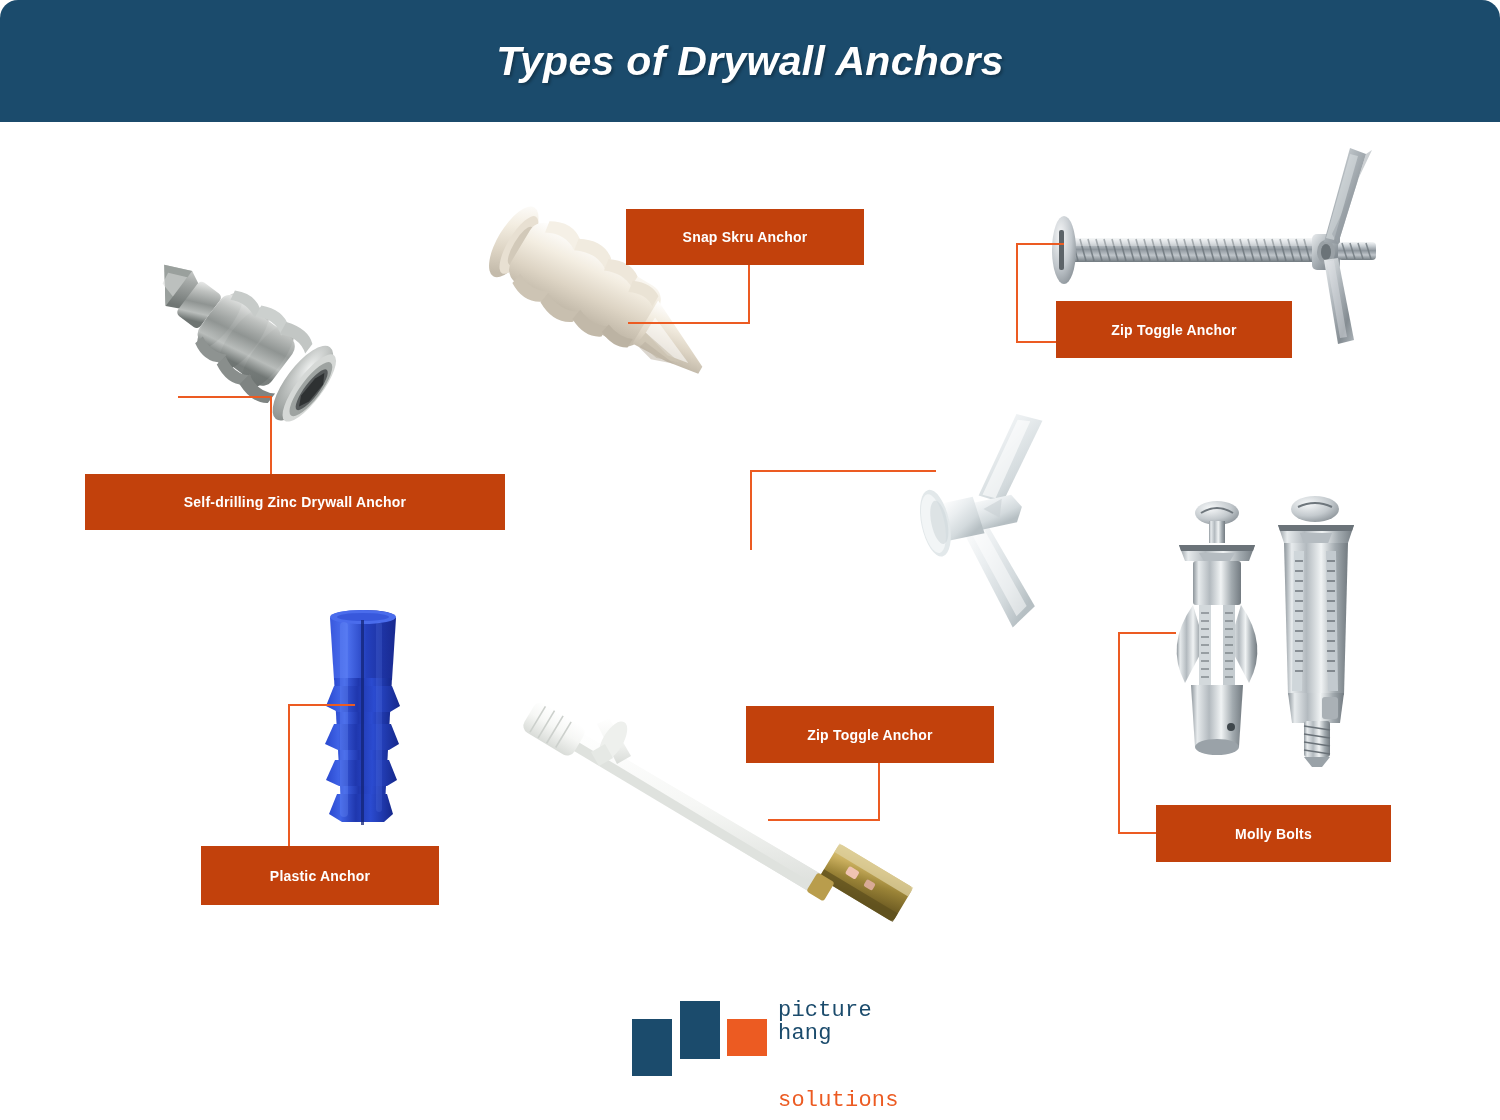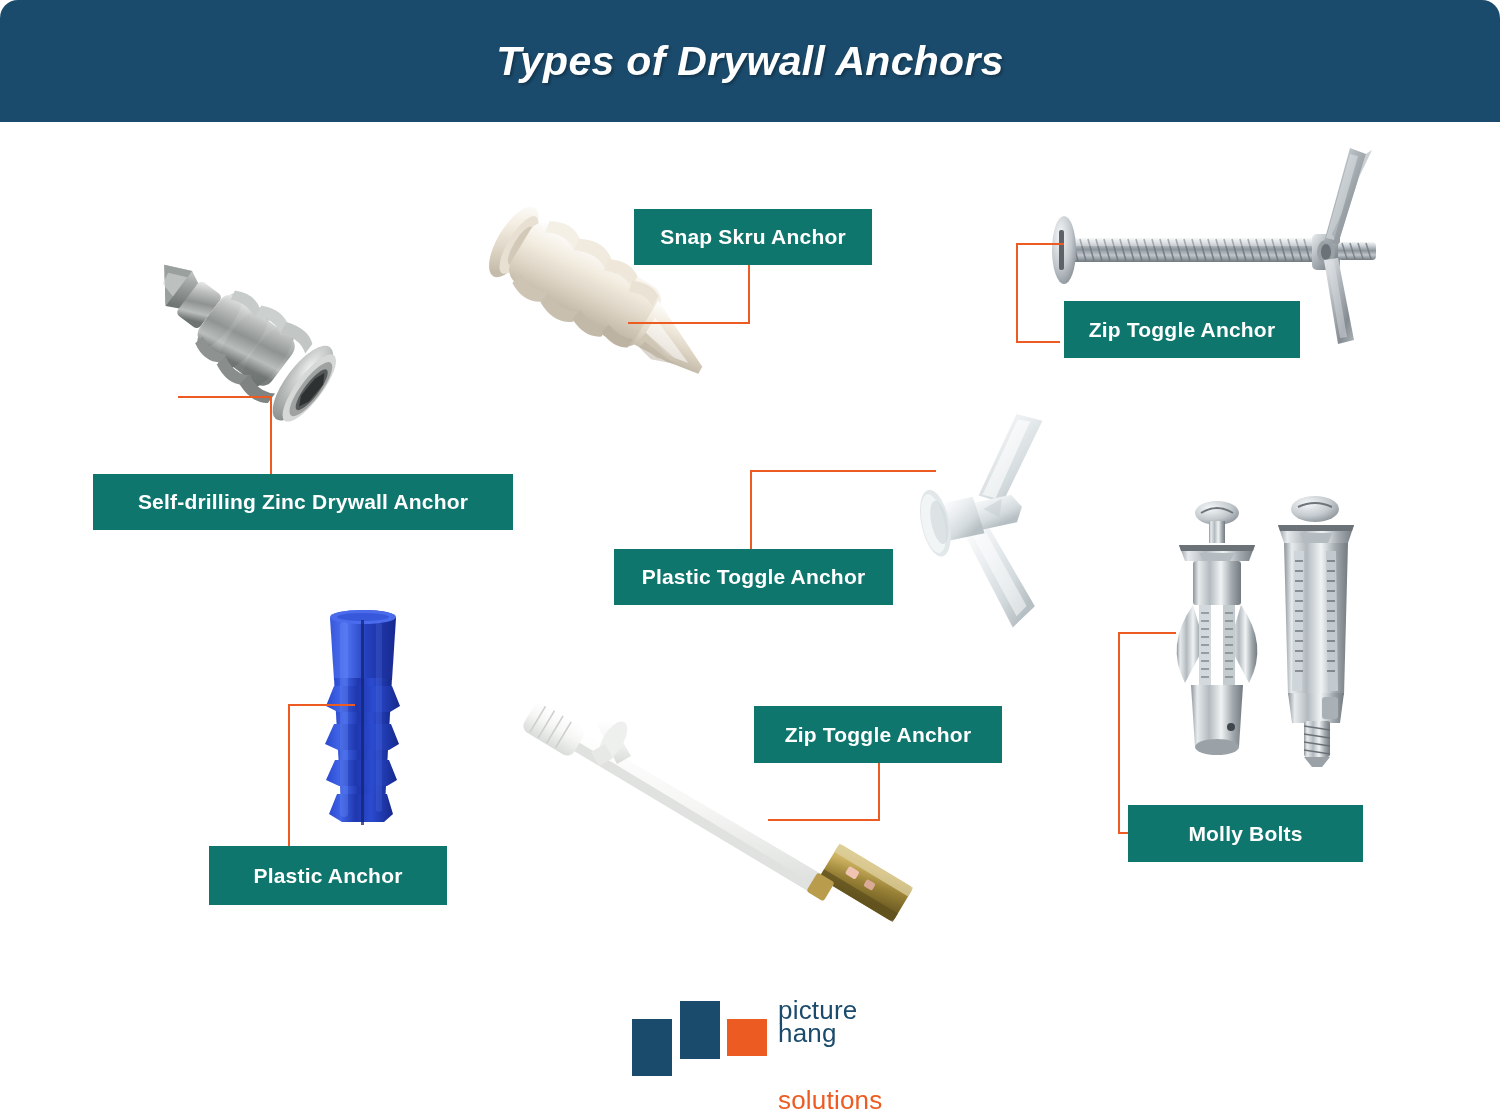--- a/index.html
+++ b/index.html
@@ -43,34 +43,33 @@
     font-size: 41px;
     font-weight: bold;
     font-style: italic;
     letter-spacing: 0.3px;
     text-shadow: 2px 2px 3px rgba(0,0,0,0.28);
   }
 
   
   .label-box {
     position: absolute;
-    background: #0f766e;
+    background: #c2410c;
     color: #ffffff;
     font-family: "Liberation Sans", sans-serif;
     font-weight: bold;
-    font-size: 21px;
+    font-size: 14px;
     letter-spacing: 0.2px;
     display: flex;
     align-items: center;
     justify-content: center;
     box-sizing: border-box;
     padding: 0 20px;
     z-index: 30;
     white-space: nowrap;
-    margin-left: 8px;
   }
 
   
   .conn {
     position: absolute;
     z-index: 20;
   }
   .conn-h {
     height: 0;
     border-top: 2px solid #ec5b22;
@@ -94,22 +93,22 @@
     top: 995px;
     width: 250px;
     height: 90px;
     z-index: 30;
   }
   .logo-bar { position: absolute; }
   .logo-text {
     position: absolute;
     left: 148px;
     top: 4px;
-    font-family: Liberation Sans, sans-serif;
-    font-size: 26px;
+    font-family: Liberation Mono, monospace;
+    font-size: 22px;
     line-height: 23px;
     letter-spacing: 0.2px;
   }
   .logo-line-navy { color: #1b4b6c; display: block; }
   .logo-line-orange { color: #ec5b22; display: block; margin-top: 44px; }
 </style>
 </head>
 <body>
 
 <div id="infographic">
@@ -531,27 +530,26 @@
   <div class="conn conn-h" style="left:1118px; top:632px; width:58px;"></div>
   <div class="conn conn-v" style="left:1118px; top:632px; height:201px;"></div>
   <div class="conn conn-h" style="left:1118px; top:832px; width:60px;"></div>
 
   <div class="label-box" style="left:626px; top:209px; width:238px; height:56px;">Snap Skru Anchor</div>
 
   <div class="label-box" style="left:1056px; top:301px; width:236px; height:57px;">Zip Toggle Anchor</div>
 
   <div class="label-box" style="left:85px; top:474px; width:420px; height:56px;">Self-drilling Zinc Drywall Anchor</div>
 
-  <div class="label-box" style="left:606px; top:549px; width:279px; height:56px;">Plastic Toggle Anchor</div>
 
   <div class="label-box" style="left:746px; top:706px; width:248px; height:57px;">Zip Toggle Anchor</div>
 
   <div class="label-box" style="left:201px; top:846px; width:238px; height:59px;">Plastic Anchor</div>
 
-  <div class="label-box" style="left:1120px; top:805px; width:235px; height:57px;">Molly Bolts</div>
+  <div class="label-box" style="left:1156px; top:805px; width:235px; height:57px;">Molly Bolts</div>
 
   <div class="logo">
     <div class="logo-bar" style="left:2px; top:24px; width:40px; height:57px; background:#1b4b6c;"></div>
     <div class="logo-bar" style="left:50px; top:6px; width:40px; height:58px; background:#1b4b6c;"></div>
     <div class="logo-bar" style="left:97px; top:24px; width:40px; height:37px; background:#ec5b22;"></div>
     <div class="logo-text">
       <span class="logo-line-navy">picture</span>
       <span class="logo-line-navy">hang</span>
       <span class="logo-line-orange">solutions</span>
     </div>

